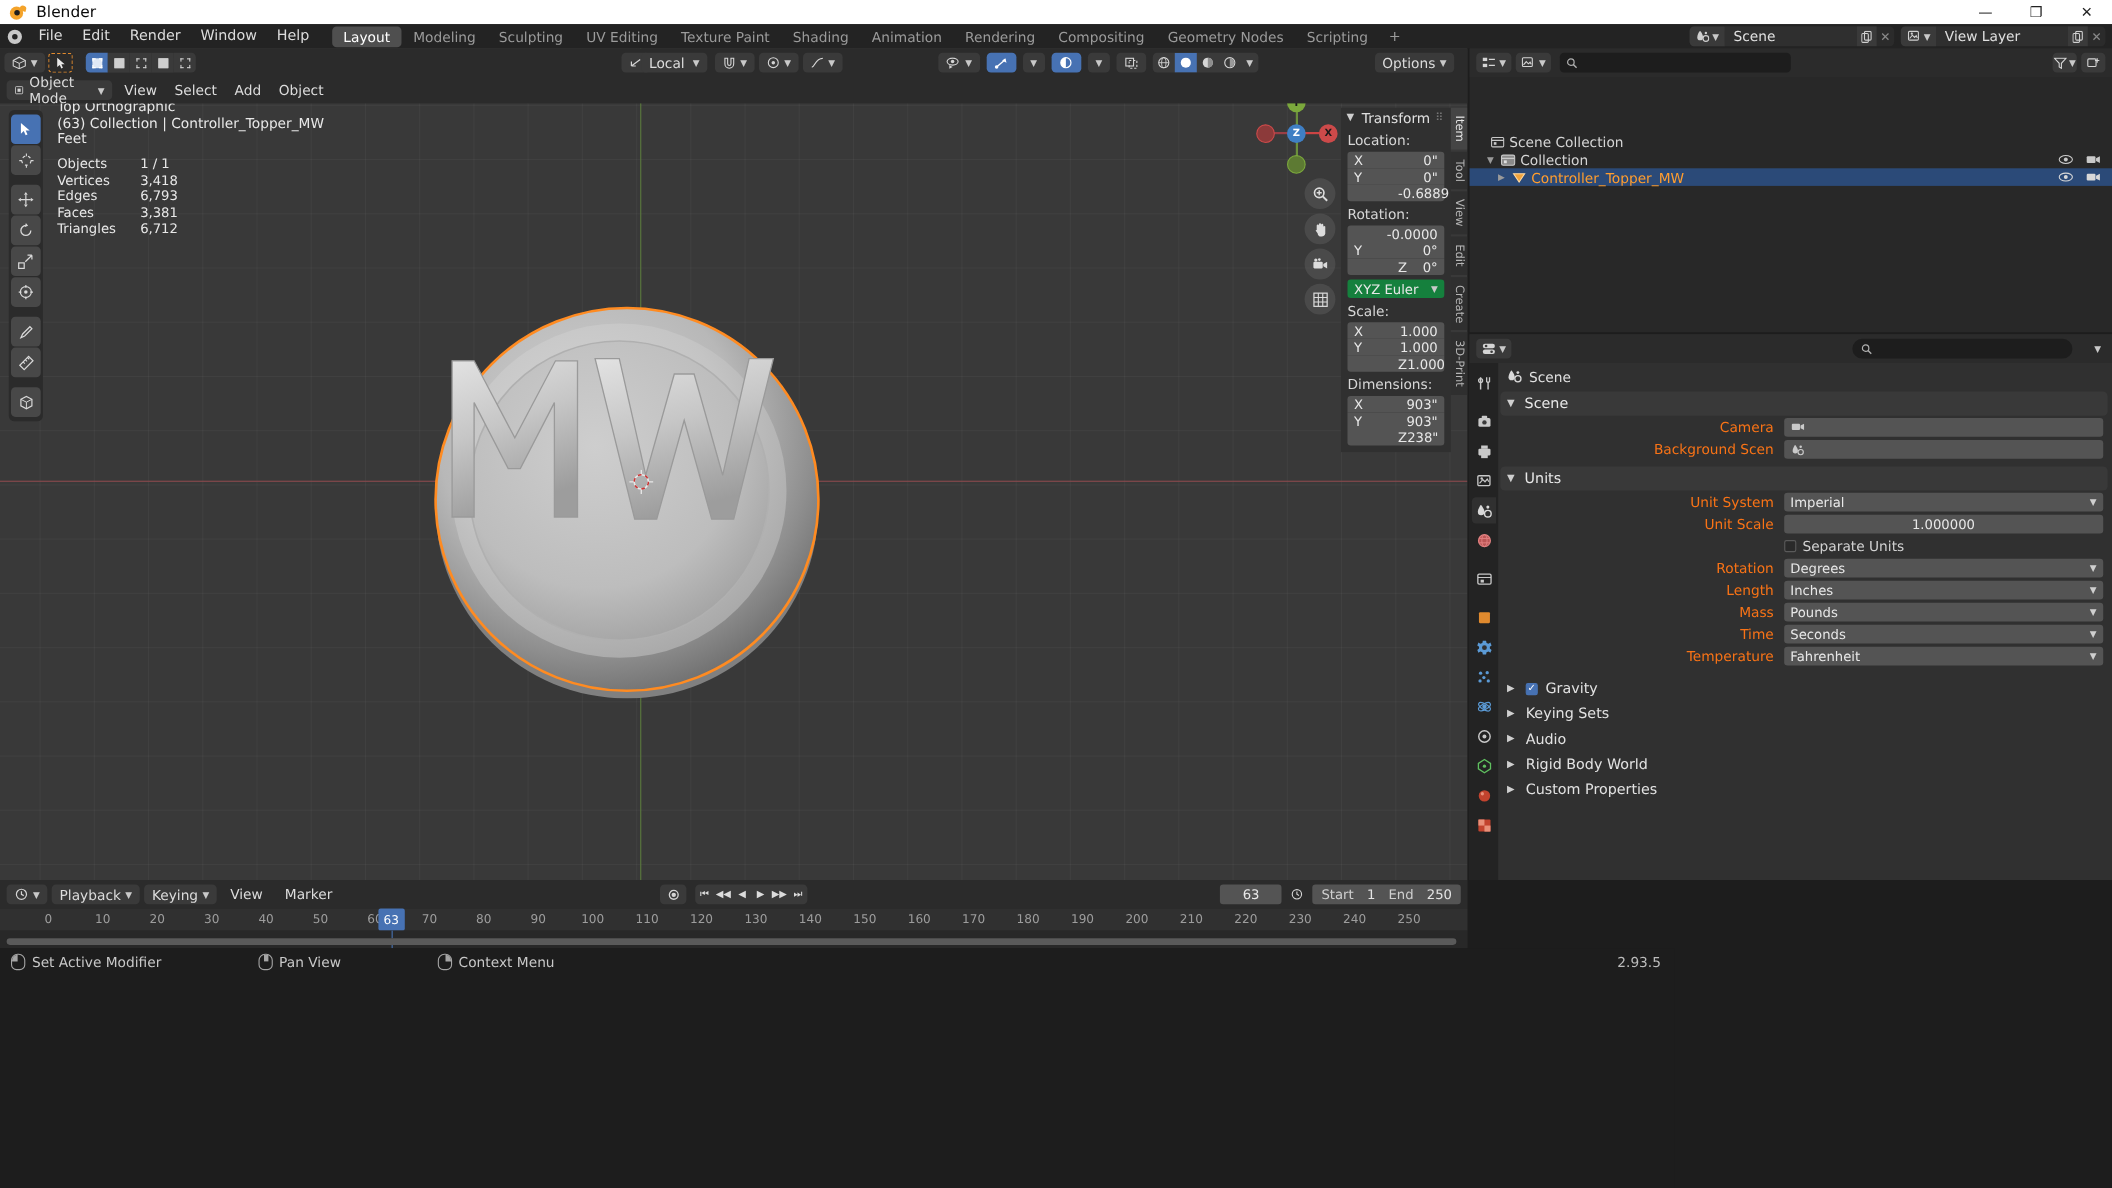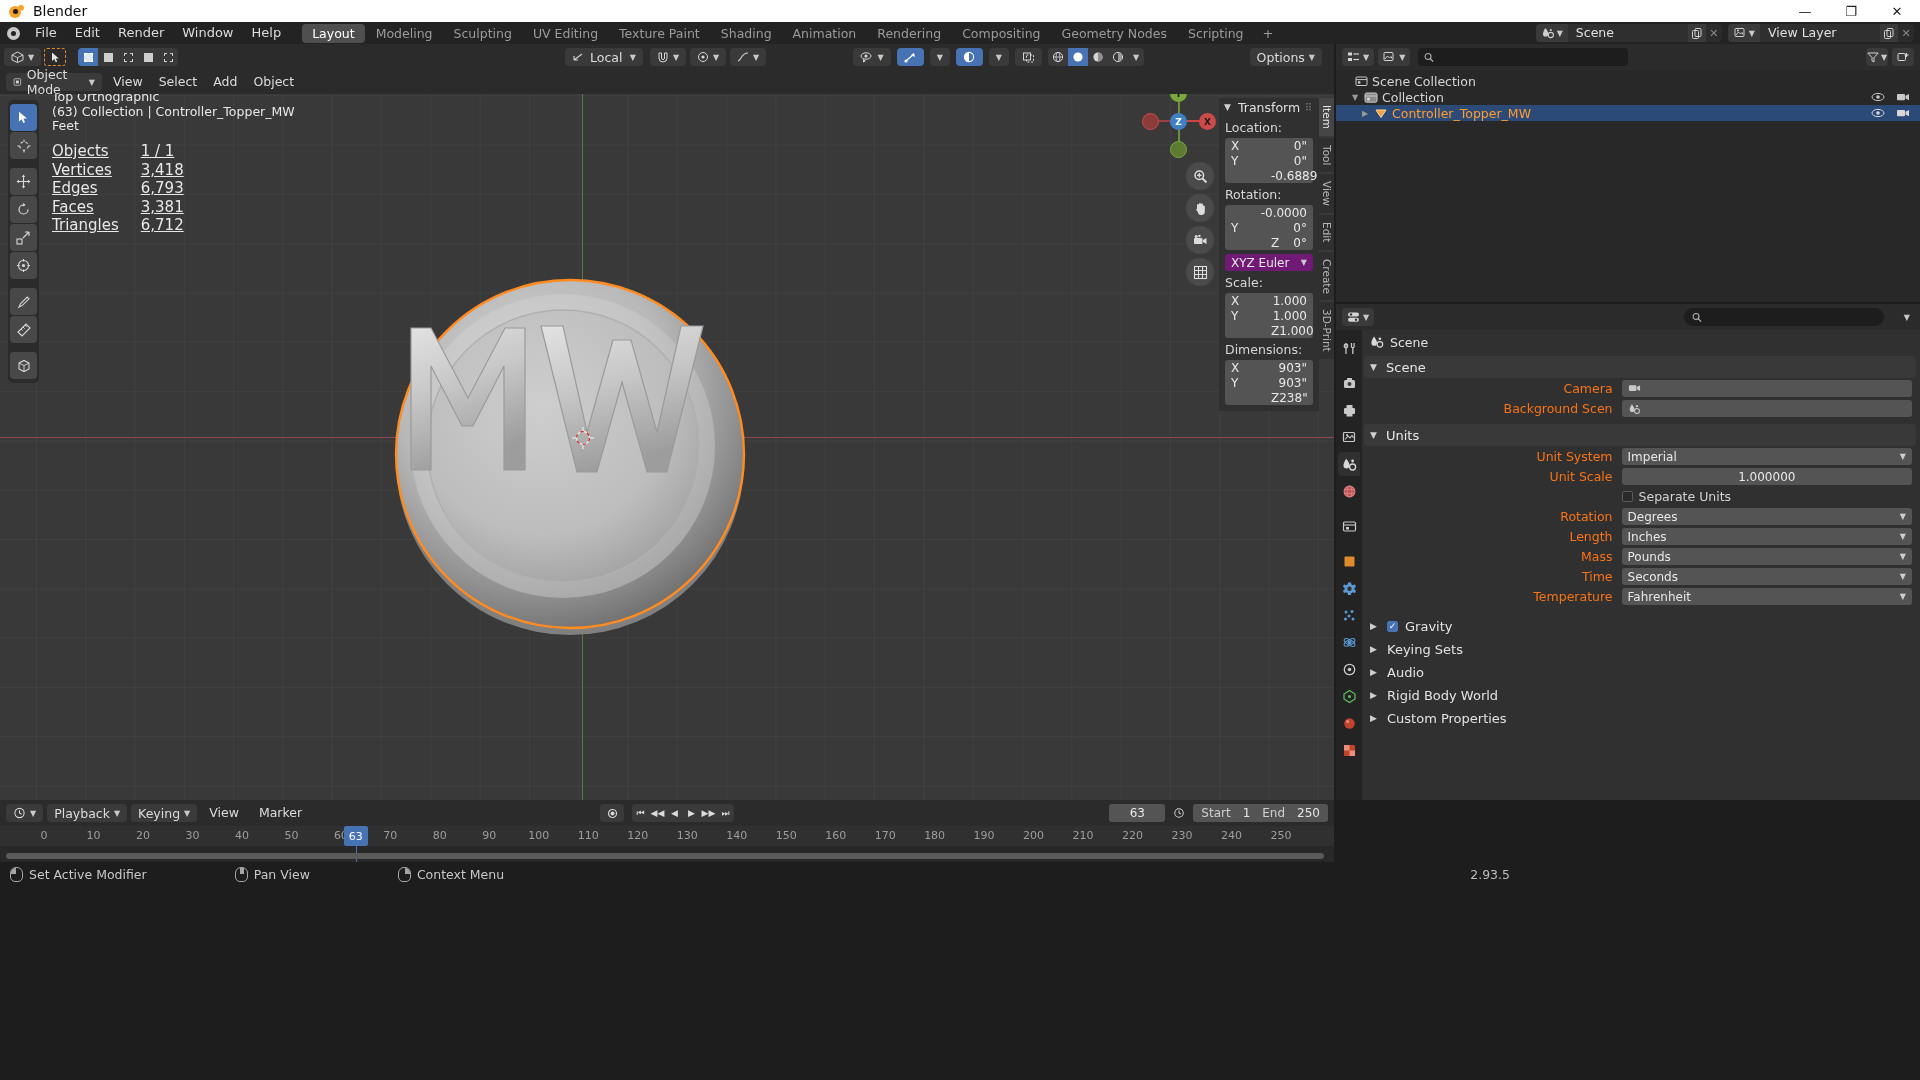--- a/index.html
+++ b/index.html
@@ -109,21 +109,21 @@
   .tg .sq.d { border-style: dashed; }
   .cursor-btn { width: 22px; height:18px; border:1px dashed #e08a2e; border-radius:3px;
     display:flex;align-items:center;justify-content:center; margin-right:6px;}
   .opt-btn { margin-left: auto; margin-right: 6px; }
 
   
   .vp-info { position: absolute; left: 52px; top: 46px; font-size: 12.5px; color: #e8e8e8; line-height: 14.6px; z-index: 5;}
   .vp-info .row2 { margin-top: 0px; }
   .vp-stats { position: absolute; left: 52px; top: 98px; font-size: 12.5px; color: #e8e8e8; z-index:5;}
   .vp-stats table { border-collapse: collapse; }
-  .vp-stats td { padding: 0 0 0.5px 0; height: 14.7px; font-size: 15px; text-decoration: underline; }
+  .vp-stats td { padding: 0 0 0.5px 0; height: 14.7px; font-size: 12px; }
   .vp-stats td.k { padding-right: 22px; }
 
   
   .vp-tools {
     position: absolute; left: 8px; top: 56px; width: 31px;
     background: #2b2b2b; border-radius: 5px; padding: 3px 0; z-index: 5;
   }
   .tool {
     width: 27px; height: 27px; margin: 1px 2px; border-radius: 4px; background: #484848;
     display:flex; align-items:center; justify-content:center; color:#d8d8d8;
@@ -168,21 +168,21 @@
     background: #545454; border-radius: 3px; font-size: 12px; color: #e8e8e8;
     padding: 0 6px; justify-content: space-between;
   }
   .np-field .ax { color: #e8e8e8; }
   .np-stack { margin-top: 1px; }
   .np-stack .np-field { margin-top: 0; border-radius: 0; }
   .np-stack .np-field:first-child { border-radius: 3px 3px 0 0; }
   .np-stack .np-field:last-child { border-radius: 0 0 3px 3px; padding-left: 46px; }
   .np-select {
     display:flex; align-items:center; height: 17px; margin: 4px 6px 0 6px;
-    background:#701a75; border-radius:3px; font-size:12px; padding: 0 6px; color:#e8e8e8;
+    background:#15803d; border-radius:3px; font-size:12px; padding: 0 6px; color:#e8e8e8;
   }
 
   
   .outliner {
     position: absolute; left: 1336px; top: 44px; width: 584px; height: 258px;
     background: #282828;
   }
   .ol-header {
     height: 26px; background: #2b2b2b; display:flex; align-items:center; padding: 0 6px; gap:4px;
   }
@@ -190,21 +190,21 @@
   .ol-search {
     flex: 1; height: 18px; background: #1d1d1d; border-radius: 4px; display:flex; align-items:center;
     padding: 0 6px; gap: 5px; margin: 0 4px; max-width: 210px;
   }
   .ol-search input {
     background: transparent; border: 0; outline: none; color: #d0d0d0; font-size: 12px; width: 100%;
     font-family: inherit;
   }
   .ol-icon-btn { width: 22px; height: 18px; display:flex;align-items:center;justify-content:center;
     background:#3a3a3a; border-radius:4px; }
-  .ol-body { padding-top: 3px; }
+  .ol-body { padding-top: 3px; margin-top: 48px; }
   .ol-row { display:flex; align-items:center; height: 16px; font-size: 12.5px; color: #d5d5d5; position: relative;}
   .ol-row.sel { background: #2b4a78; }
   .ol-row.sel .ol-name { color: #ff9d2e; }
   .ol-indent { display:inline-block; }
   .ol-tri { width: 14px; text-align:center; color:#9a9a9a; font-size: 8px; }
   .ol-ico { width: 18px; display:flex; align-items:center; justify-content:center; }
   .ol-name { margin-left: 2px; }
   .ol-eyes { position: absolute; right: 10px; display:flex; gap: 11px; align-items:center; }
 
   

